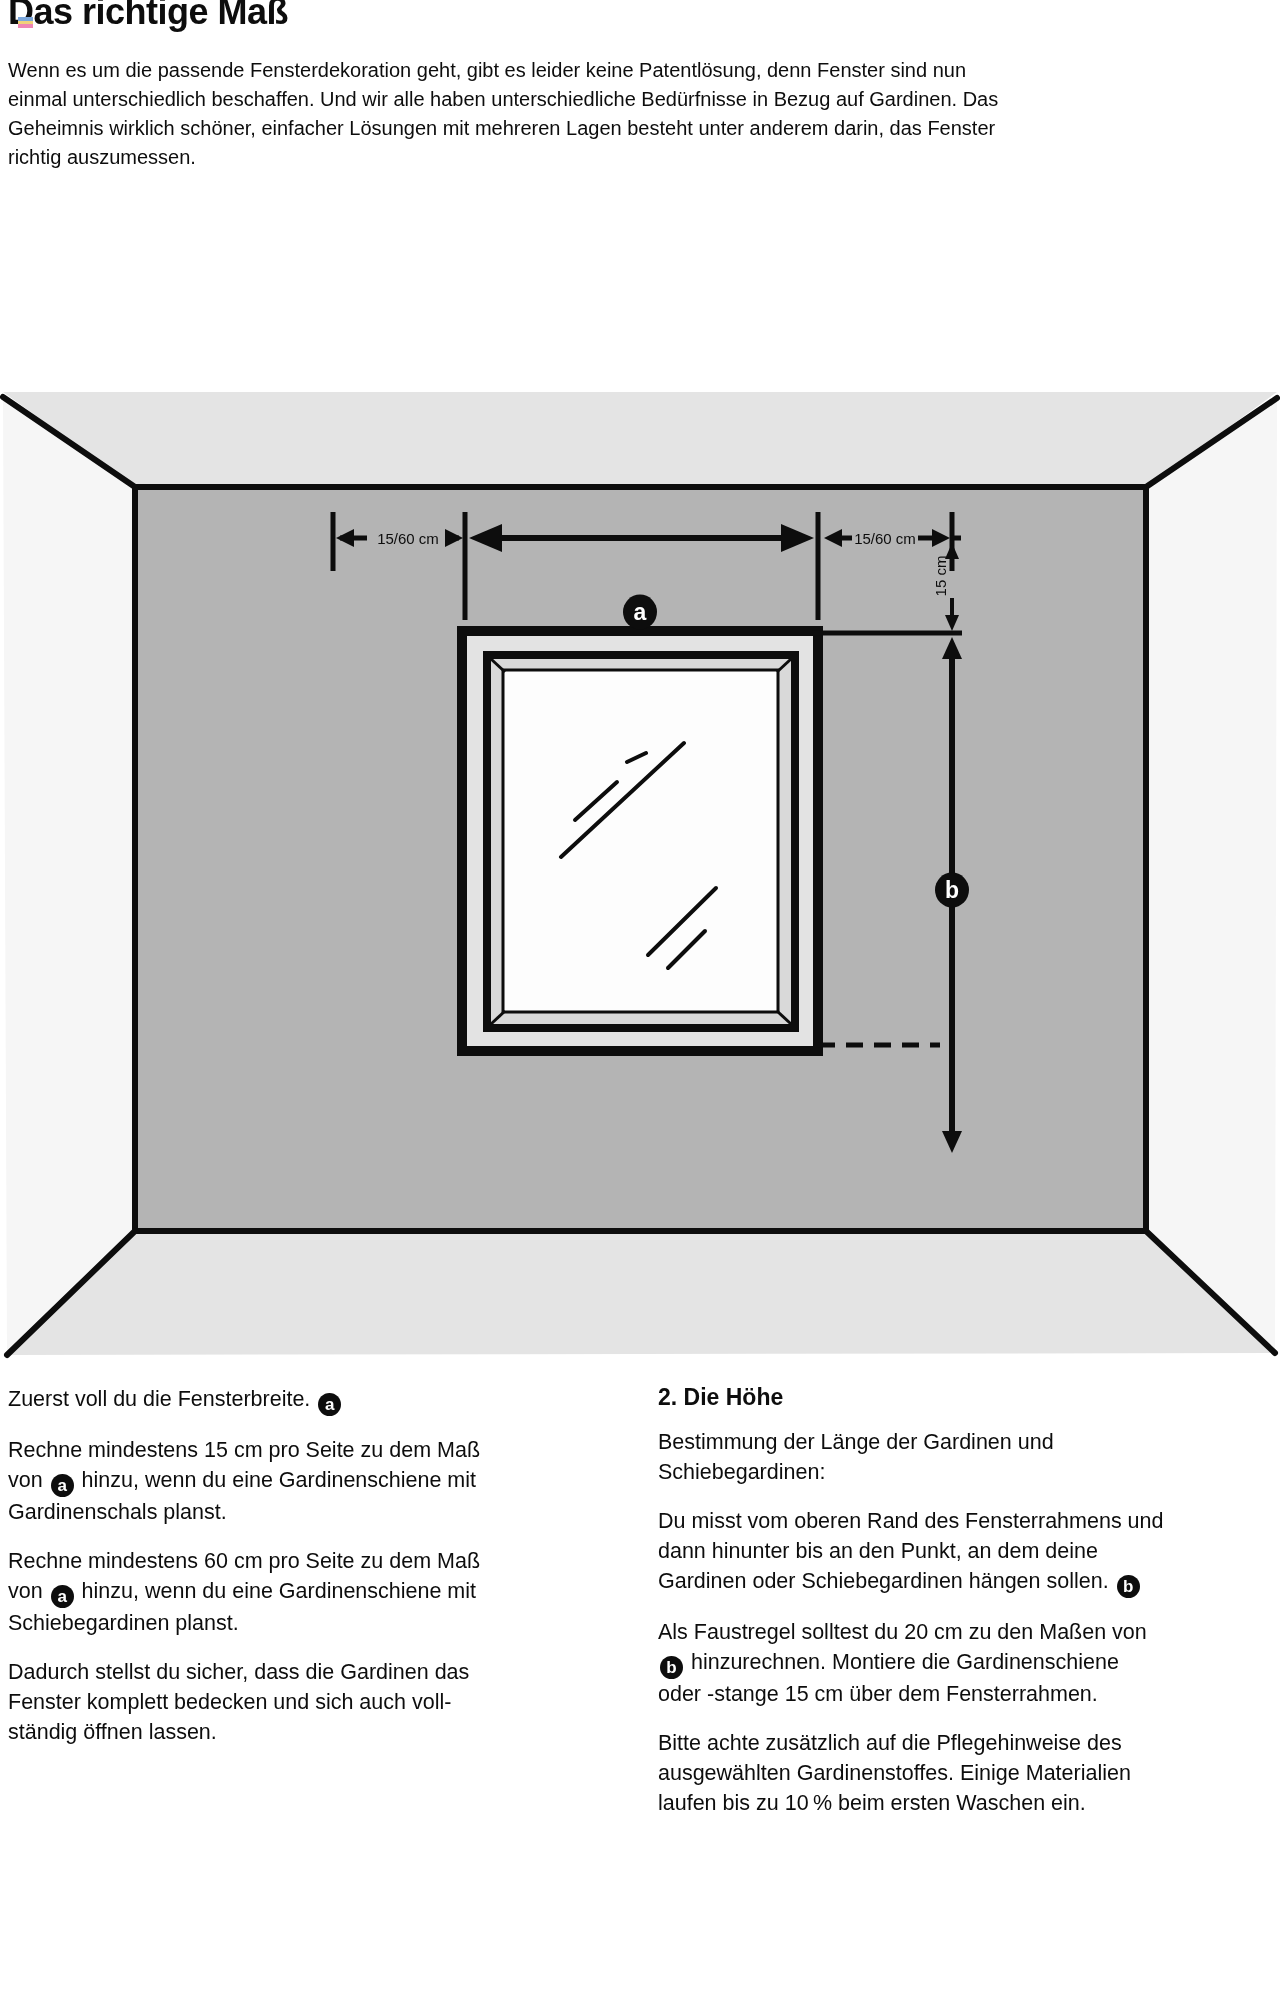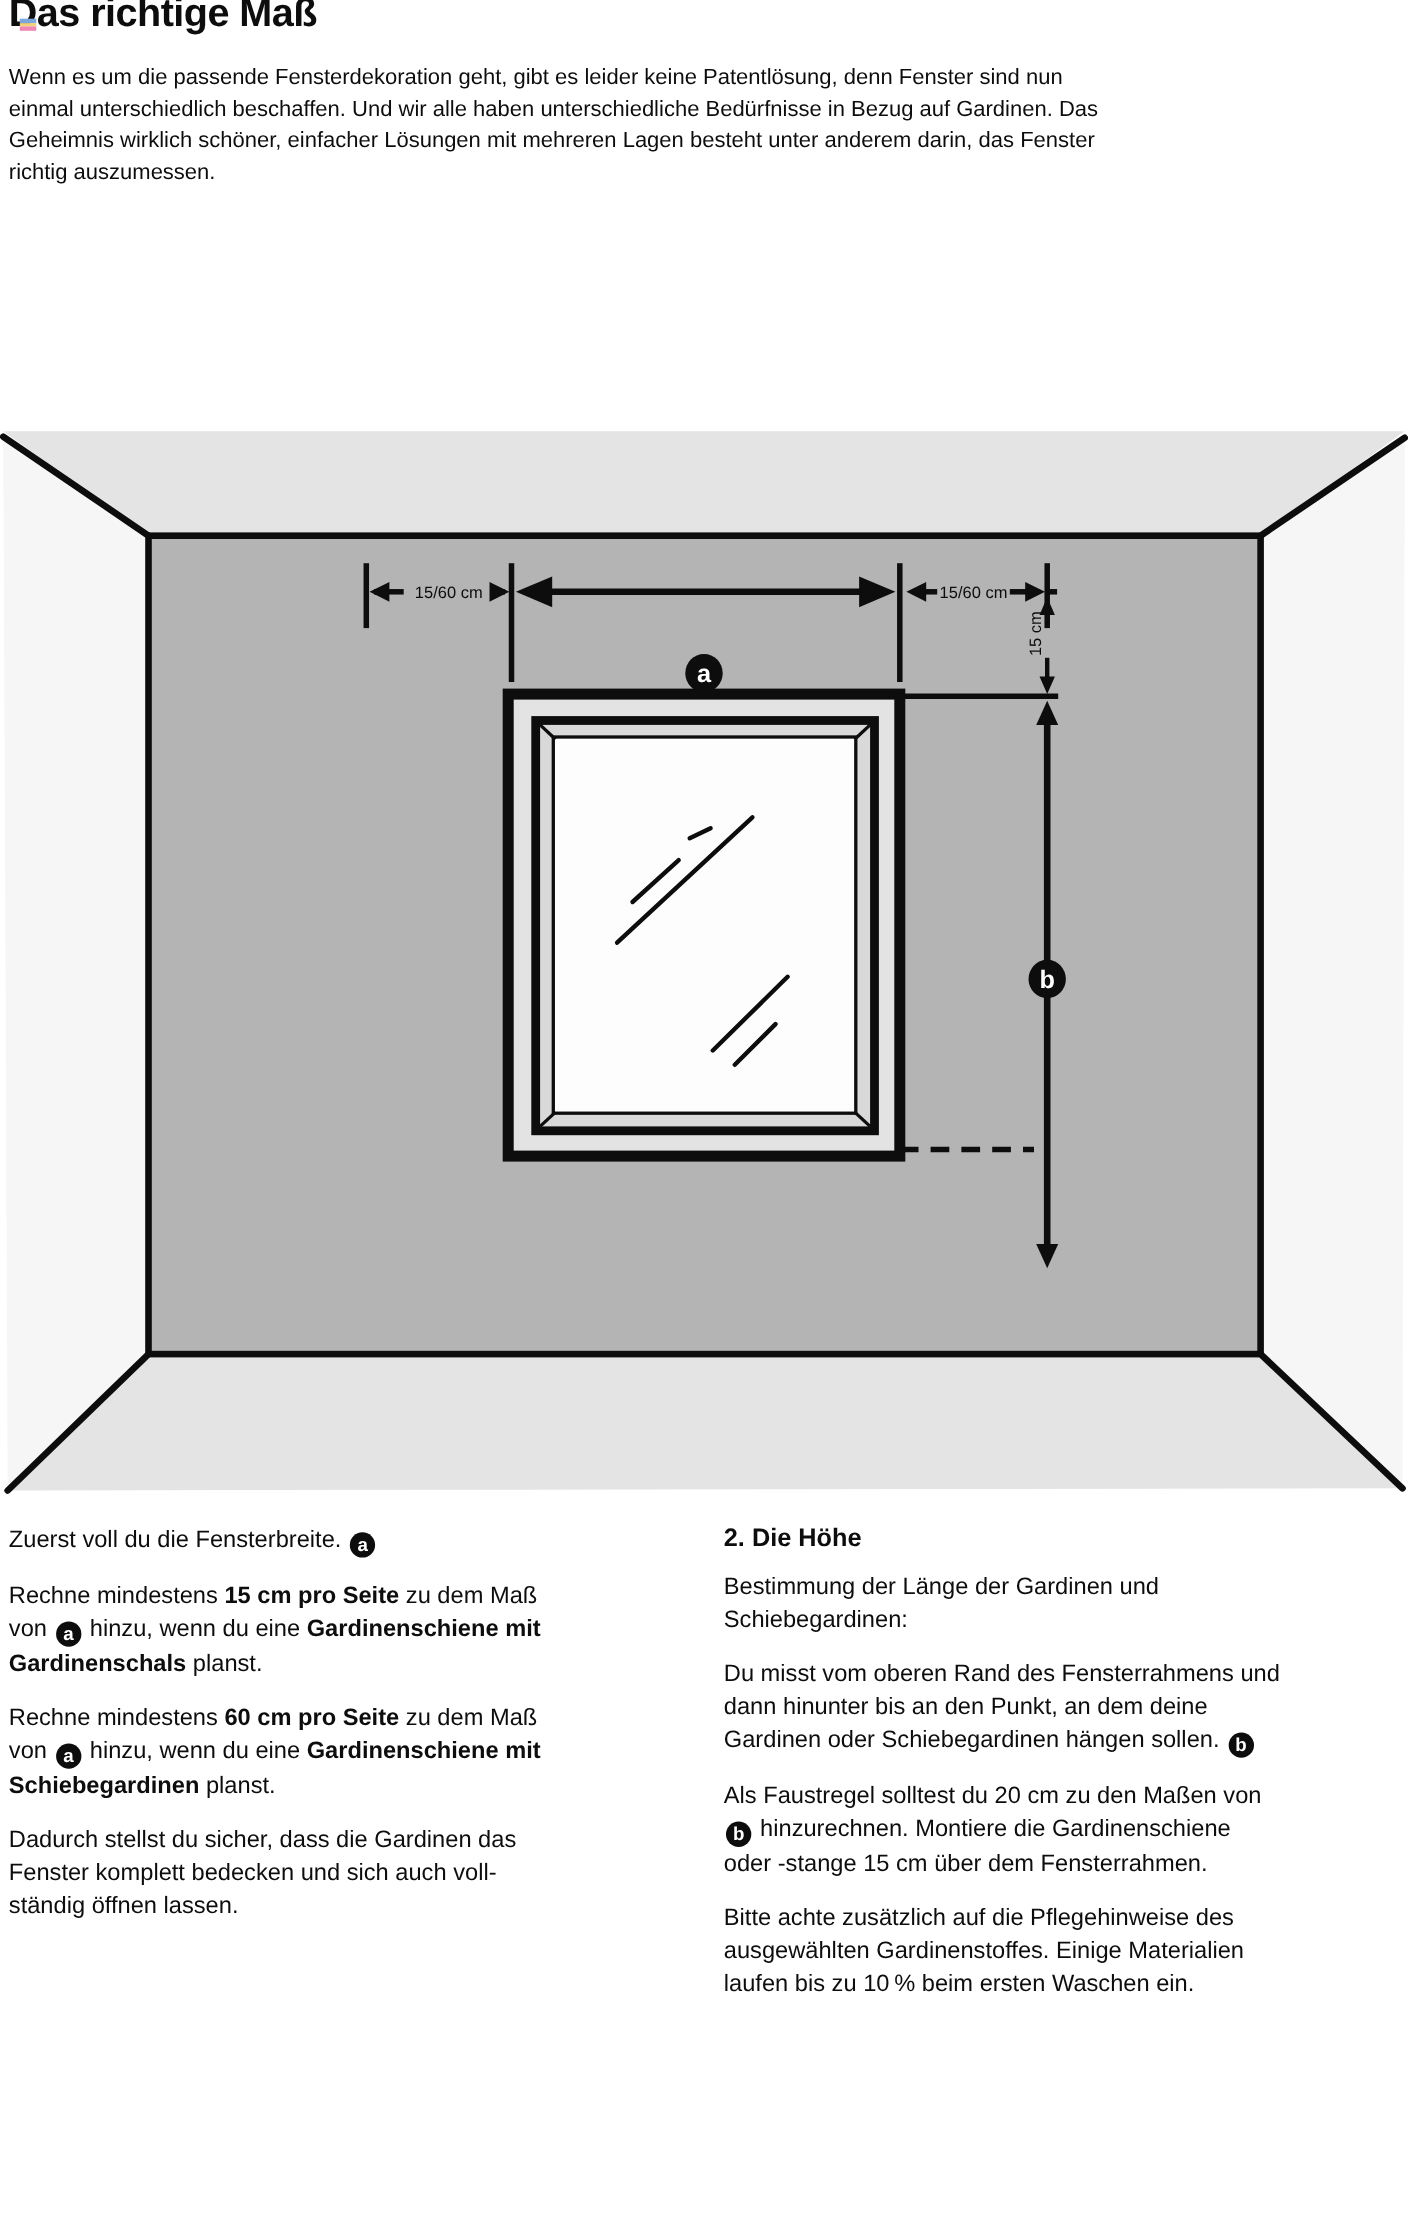--- a/index.html
+++ b/index.html
@@ -8,21 +8,21 @@
   .title{position:absolute;left:8px;top:-9px;font-size:36px;font-weight:bold;letter-spacing:-0.5px;margin:0;}
   .title-artifact{position:absolute;left:18px;top:17px;width:15px;height:11px;display:flex;flex-direction:column;}
   .title-artifact i{flex:1;display:block;}
   .intro{position:absolute;left:8px;top:56px;width:1000px;font-size:20px;line-height:29px;margin:0;}
   .diagram{position:absolute;left:0;top:385px;width:1280px;height:975px;}
   .col{position:absolute;top:1384px;}
   .col-left{left:8px;width:500px;}
   .col-right{left:658px;width:508px;}
   .col h2{font-size:23px;font-weight:bold;margin:0 0 16px 0;}
   .col p{font-size:21.5px;line-height:30px;margin:0 0 19px 0;}
-  .col p strong{font-weight:bold;margin-top:12px;}
+  .col p strong{font-weight:normal;margin-top:12px;}
   .badge{display:inline-flex;width:23px;height:23px;border-radius:50%;background:#0d0d0d;color:#fff;
          font-weight:bold;font-size:17px;align-items:center;justify-content:center;
          vertical-align:-4px;margin:0 2px;line-height:1;}
   .page-number{position:absolute;left:0;top:1976px;width:1280px;text-align:center;
                font-size:20px;color:#3b82f6;padding-left:24px;}
   svg text{font-family:"Liberation Sans","DejaVu Sans",sans-serif;}
   .meas-label{font-size:15px;fill:#0d0d0d;}
   .badge-letter{font-size:23px;font-weight:bold;fill:#ffffff;}
 </style>
 </head>

